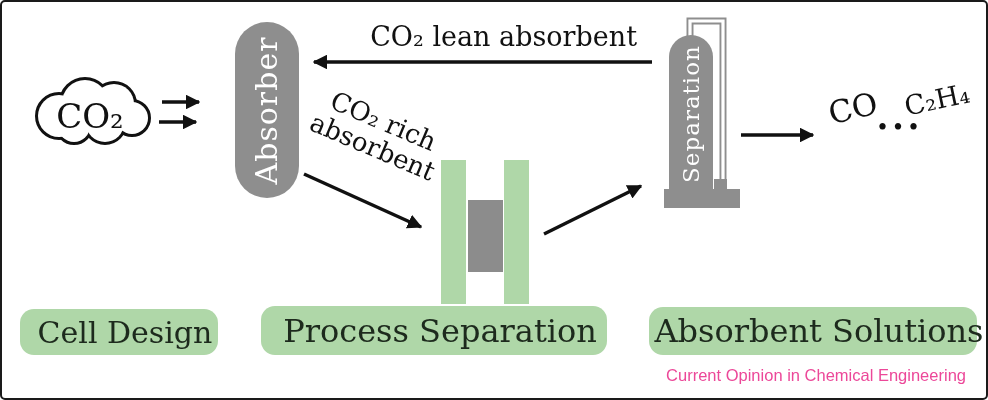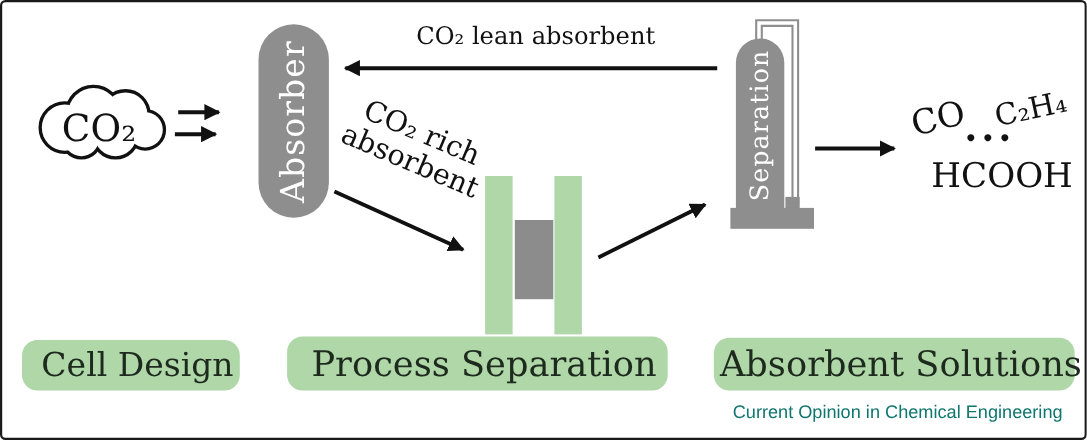--- a/index.html
+++ b/index.html
@@ -37,22 +37,22 @@
   }
   .sep-base{left:662px;top:187px;width:76px;height:19px;background:#8e8e8e;}
   .pipe-connector{left:712px;top:177px;width:13px;height:11px;background:#8e8e8e;}
   
   .cell-bar{top:158px;width:25px;height:144px;background:#afd7a8;}
   .cell-bar.left{left:439px;}
   .cell-bar.right{left:502px;}
   .cell-mid{left:466px;top:198px;width:35px;height:72px;background:#8c8c8c;}
   
   .lean-label{
-    left:335px;top:19px;width:300px;text-align:center;
-    font-size:22px;white-space:nowrap;
+    left:335px;top:19px;width:300px;text-align:right;
+    font-size:27px;white-space:nowrap;
   }
   .rich-label{
     left:296px;top:104px;width:160px;text-align:center;
     font-size:26px;line-height:1.08;
     transform:rotate(23deg);transform-origin:50% 50%;
   }
   .rich-label span{display:block;white-space:nowrap;}
   
   .prod{text-align:center;white-space:nowrap;}
   .prod-co{left:820px;top:88px;width:62px;font-size:31px;transform:rotate(-14deg);}
@@ -65,21 +65,21 @@
     display:flex;align-items:center;justify-content:center;
     color:#1d2a1d;white-space:nowrap;padding-left:12px;
   }
   .cat-cell{left:18px;top:307px;width:186px;height:46px;font-size:30px;}
   .cat-process{left:259px;top:304px;width:334px;height:49px;font-size:32px;}
   .cat-absorbent{left:647px;top:305px;width:316px;height:48px;font-size:32px;}
   
   .attribution{
     right:20px;top:364px;
     font-family:"Liberation Sans","DejaVu Sans",sans-serif;
-    font-size:16.5px;color:#0f766e;
+    font-size:16.5px;color:#ec4899;
   }
 </style>
 </head>
 <body>
 
 <div class="figure">
 
   <svg class="overlay" width="988" height="400" viewBox="0 0 988 400">
     <defs>
       <marker id="ah" viewBox="0 0 10 10" refX="9" refY="5" markerWidth="4.2" markerHeight="4.2" orient="auto-start-reverse">
@@ -138,21 +138,20 @@
 
   <div class="abs sep-column">
     <span>Separation</span>
   </div>
   <div class="abs pipe-connector"></div>
   <div class="abs sep-base"></div>
 
   <div class="abs prod prod-co">CO</div>
   <div class="abs prod prod-c2h4">C₂H₄</div>
   <div class="abs prod prod-dots">•••</div>
-  <div class="abs prod prod-hcooh">HCOOH</div>
 
   <div class="abs cat cat-cell">Cell Design</div>
   <div class="abs cat cat-process">Process Separation</div>
   <div class="abs cat cat-absorbent">Absorbent Solutions</div>
 
   <div class="abs attribution">Current Opinion in Chemical Engineering</div>
 
 </div>
 
 </body></html>

